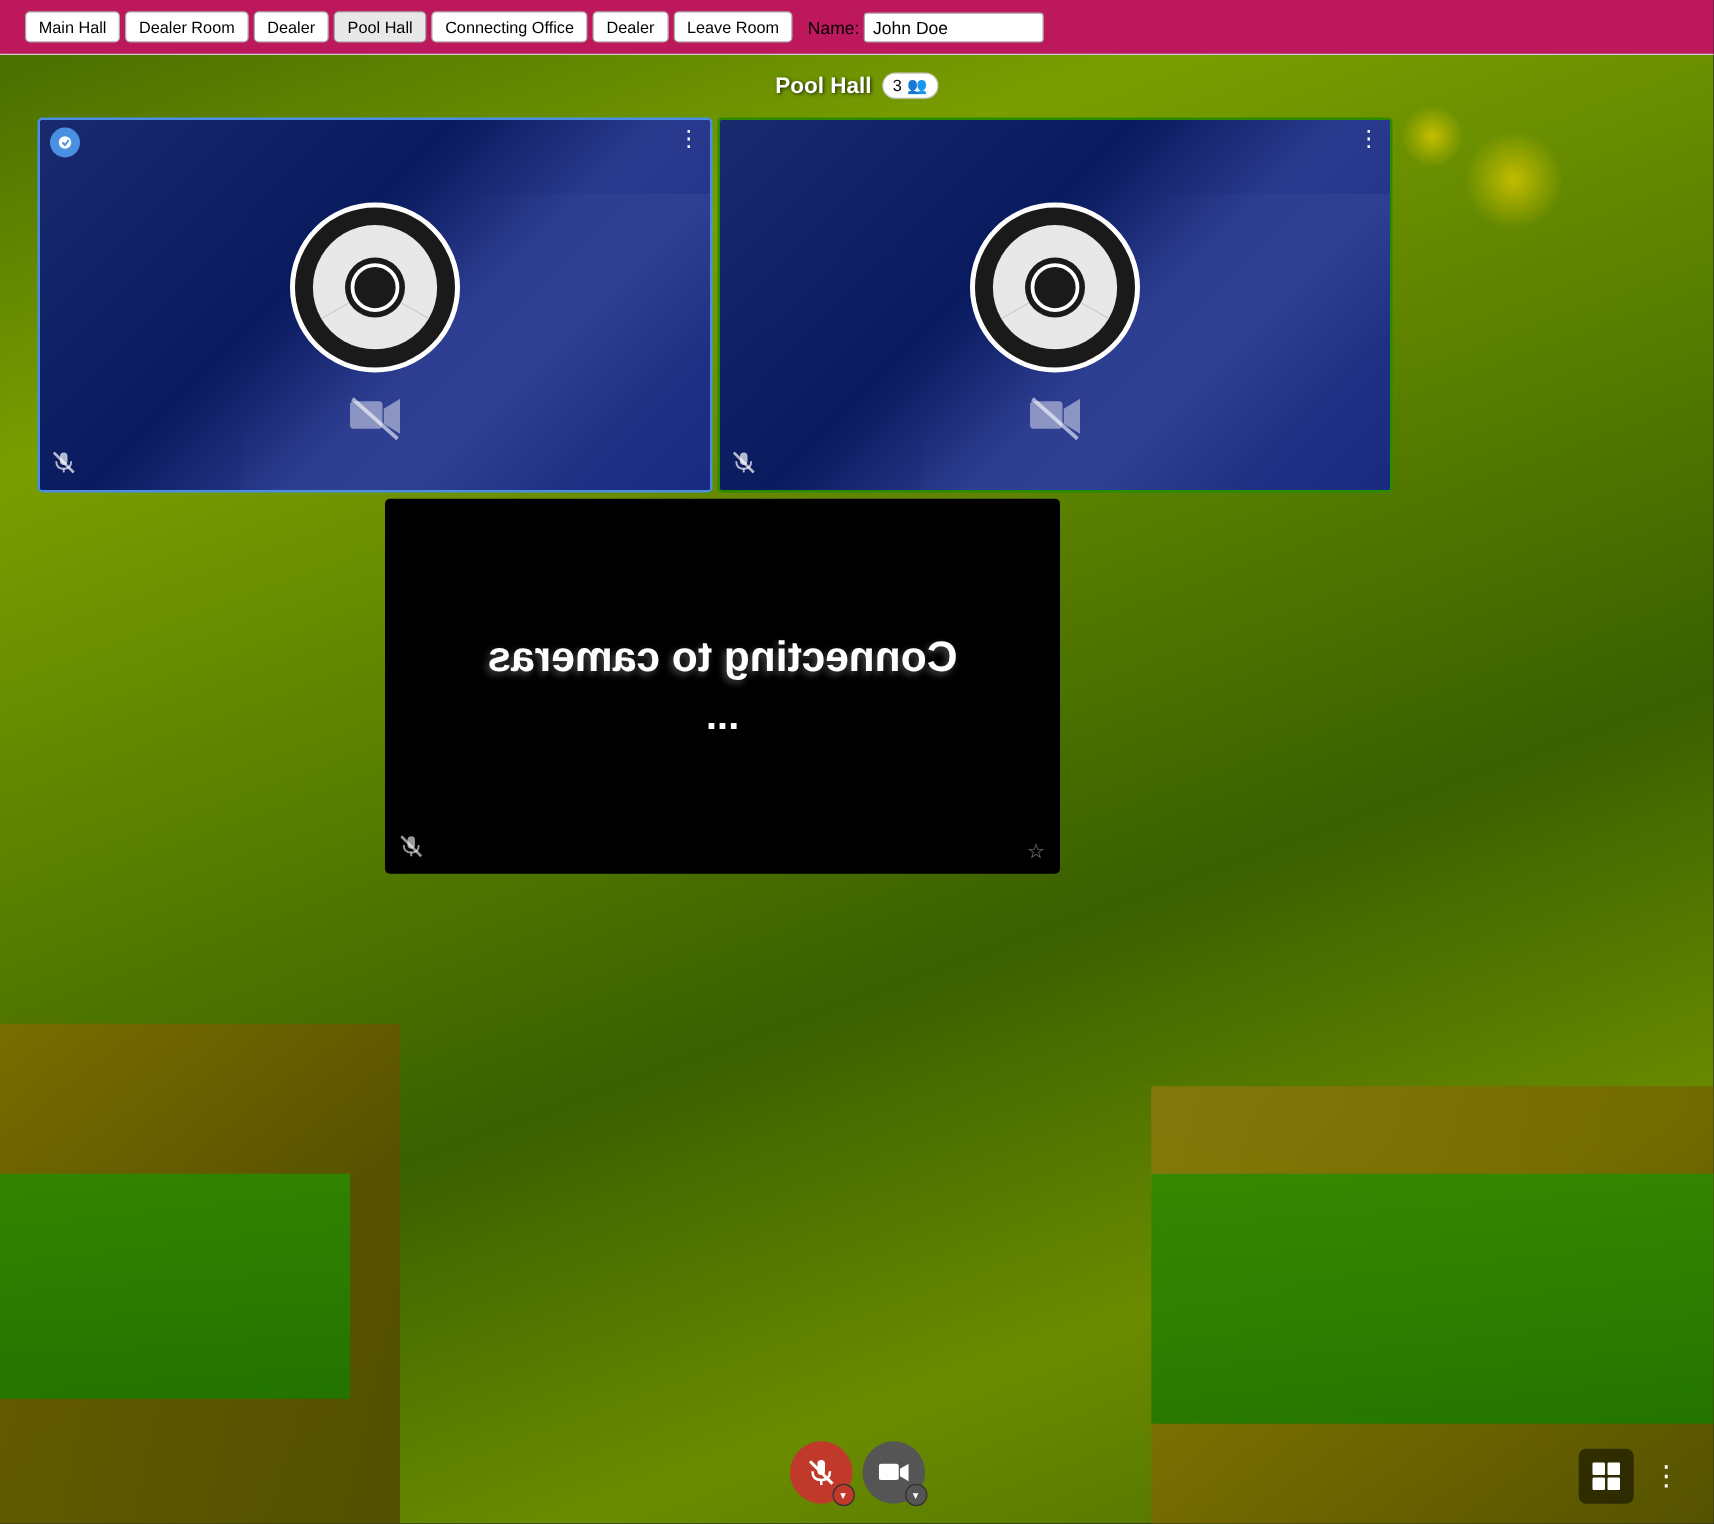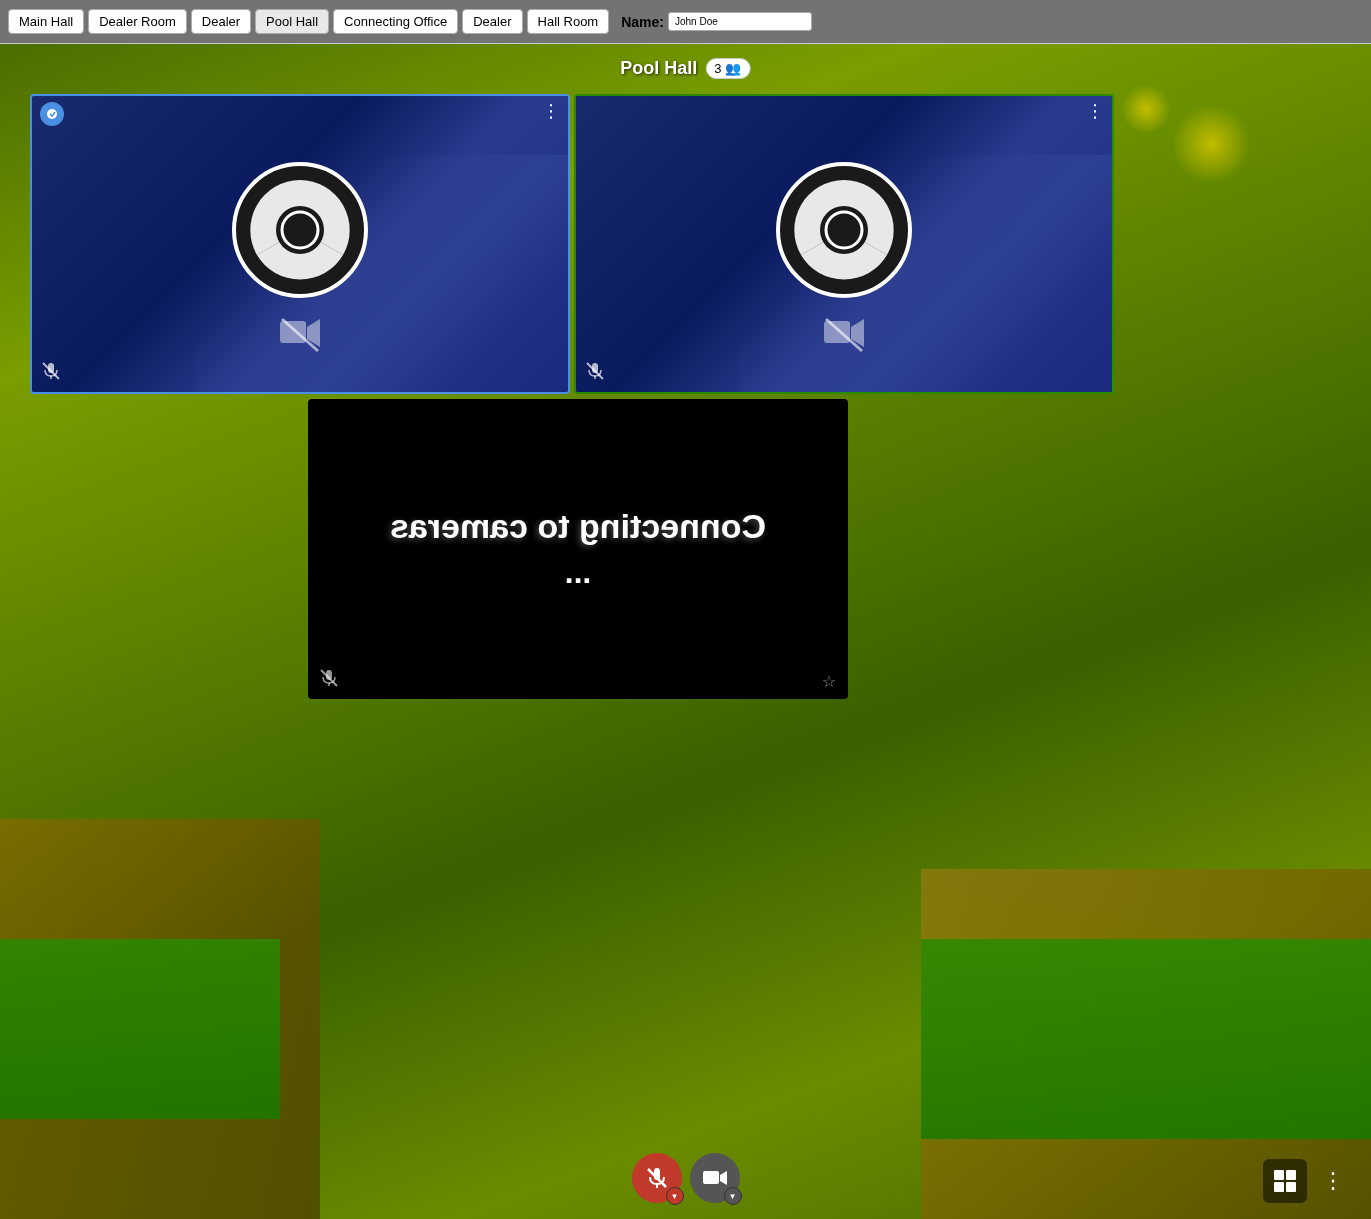--- a/index.html
+++ b/index.html
@@ -2,49 +2,49 @@
 <html><head>
   <meta charset="utf-8">
   <style>
     * { box-sizing: border-box; margin: 0; padding: 0; }
     body { width: 1371px; height: 1219px; overflow: hidden; font-family: Arial, sans-serif; background: #222; }
 
     
     #top-nav {
       display: flex;
       align-items: center;
-      padding: 6px 8px;
-      background: #737373;
+      padding: 6px 20px;
+      background: #be185d;
       border-bottom: 1px solid #ccc;
       gap: 4px;
       height: 44px;
     }
     .nav-btn {
       padding: 4px 10px;
       border: 1px solid #aaa;
       border-radius: 4px;
       background: #fff;
       cursor: pointer;
       font-size: 13px;
       white-space: nowrap;
     }
     .nav-btn.active {
       background: #e8e8e8;
       font-weight: 500;
     }
     .name-label {
       margin-left: 8px;
       font-size: 14px;
-      font-weight: bold;
+      font-weight: normal;
     }
     .name-input {
       padding: 3px 6px;
       border: 1px solid #aaa;
       border-radius: 3px;
-      font-size: 10px;
+      font-size: 14px;
       width: 144px;
     }
 
     
     #main-area {
       position: relative;
       width: 1371px;
       height: calc(1219px - 44px);
       overflow: hidden;
     }
@@ -333,21 +333,21 @@
 </head>
 <body>
 
 <div id="top-nav">
   <button class="nav-btn">Main Hall</button>
   <button class="nav-btn">Dealer Room</button>
   <button class="nav-btn">Dealer</button>
   <button class="nav-btn active">Pool Hall</button>
   <button class="nav-btn">Connecting Office</button>
   <button class="nav-btn">Dealer</button>
-  <button class="nav-btn">Hall Room</button>
+  <button class="nav-btn">Leave Room</button>
   <span class="name-label">Name:</span>
   <input class="name-input" type="text" value="John Doe" style="">
 </div>
 
 <div id="main-area">
 
   <div id="bg"></div>
 
   <div class="pool-table-left"></div>
   <div class="pool-felt-left"></div>

